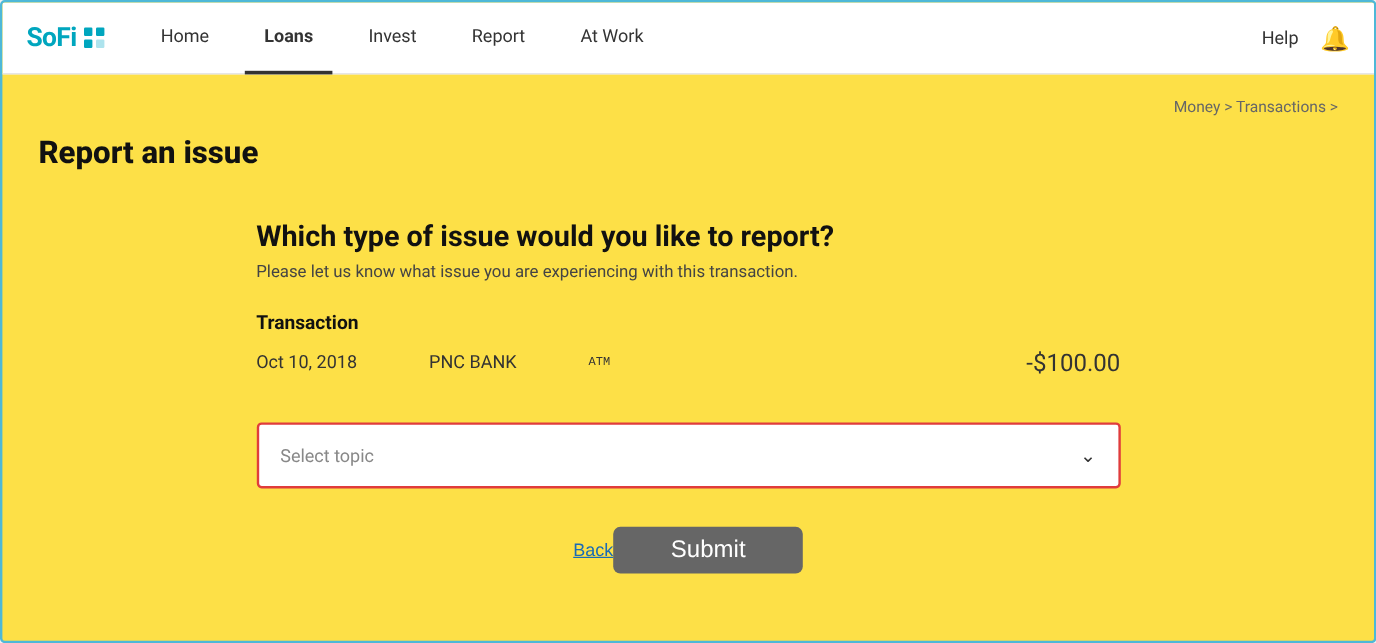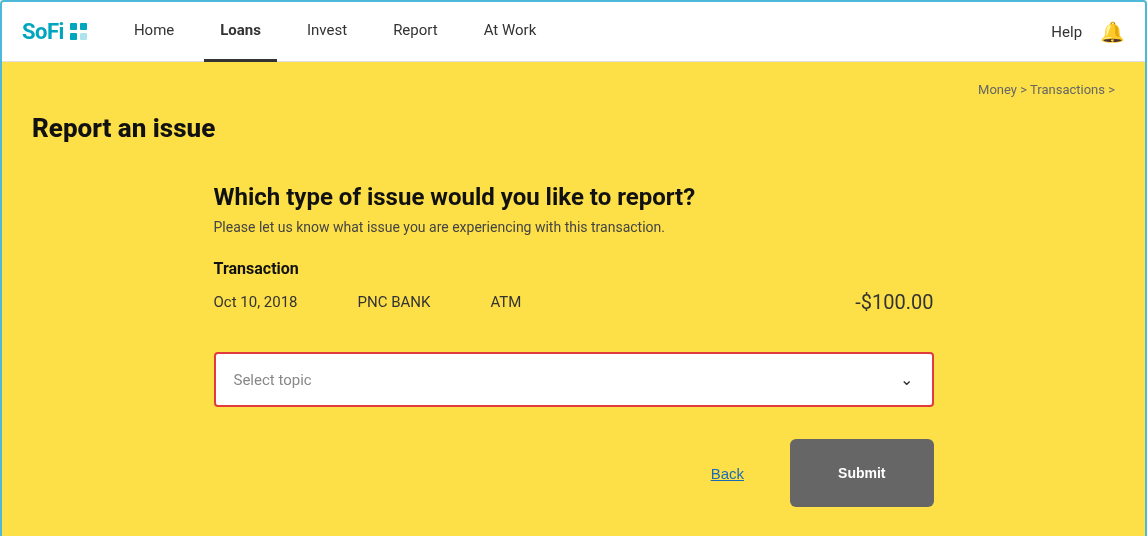--- a/index.html
+++ b/index.html
@@ -147,22 +147,23 @@
     }
     .transaction-date {
       font-size: 15px;
       color: #333;
     }
     .transaction-merchant {
       font-size: 15px;
       color: #333;
     }
     .transaction-category {
-      font-size: 15px;
-      color: #333;
+      font-size: 10px;
+      color: #333;
+      font-family: Liberation Mono, monospace;
     }
     .transaction-amount {
       font-size: 20px;
       color: #333;
       margin-left: auto;
     }
     
     .select-wrapper {
       border: 2px solid #e03c3c;
       border-radius: 4px;
@@ -184,38 +185,37 @@
       color: #888;
     }
     .select-chevron {
       font-size: 16px;
       color: #333;
     }
     
     .form-actions {
       display: flex;
       align-items: center;
-      justify-content: flex-end;
+      justify-content: center;
       margin-top: 10px;
-      gap: 46px;
     }
     .back-link {
       font-size: 15px;
       color: #1a6bb5;
       text-decoration: underline;
       cursor: pointer;
       background: none;
       border: none;
     }
     .submit-btn {
       background: #666;
       color: #fff;
-      font-size: 14px;
-      font-weight: 700;
-      padding: 26px 48px;
+      font-size: 20px;
+      font-weight: 400;
+      padding: 8px 48px;
       border: none;
       border-radius: 6px;
       cursor: pointer;
     }
   </style>
 </head>
 <body>
 
 <div class="browser-frame">
 

